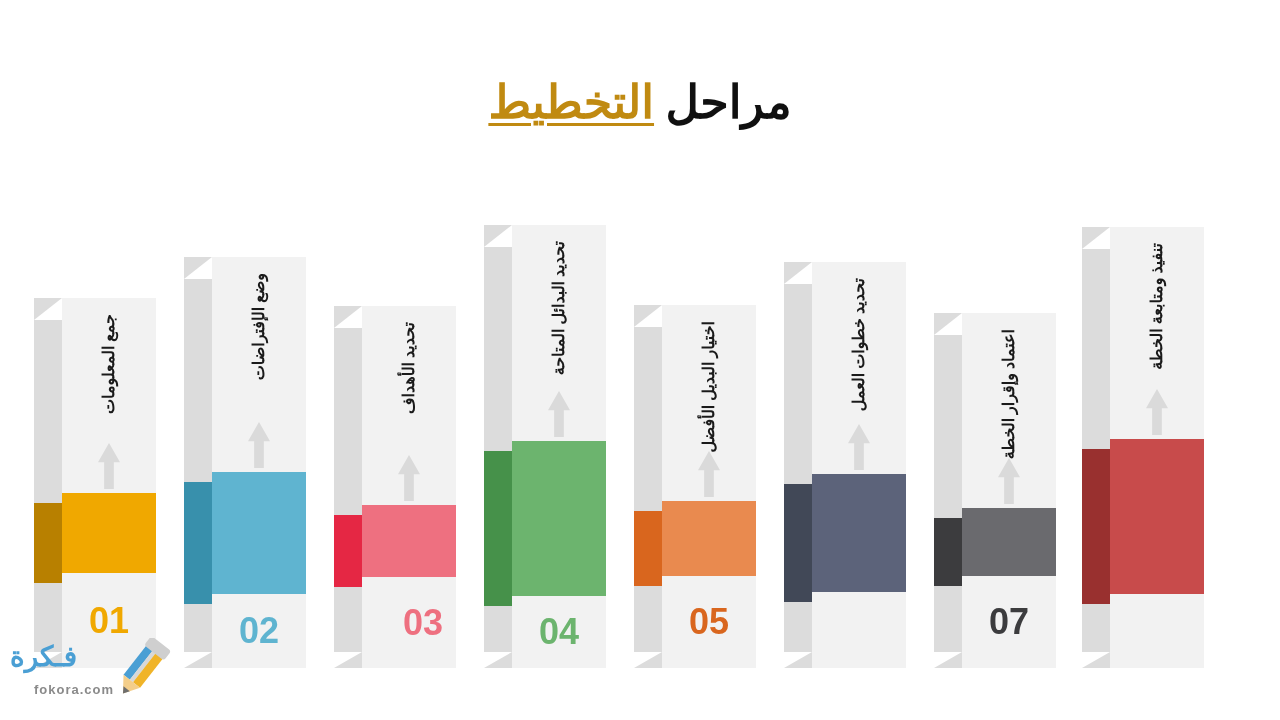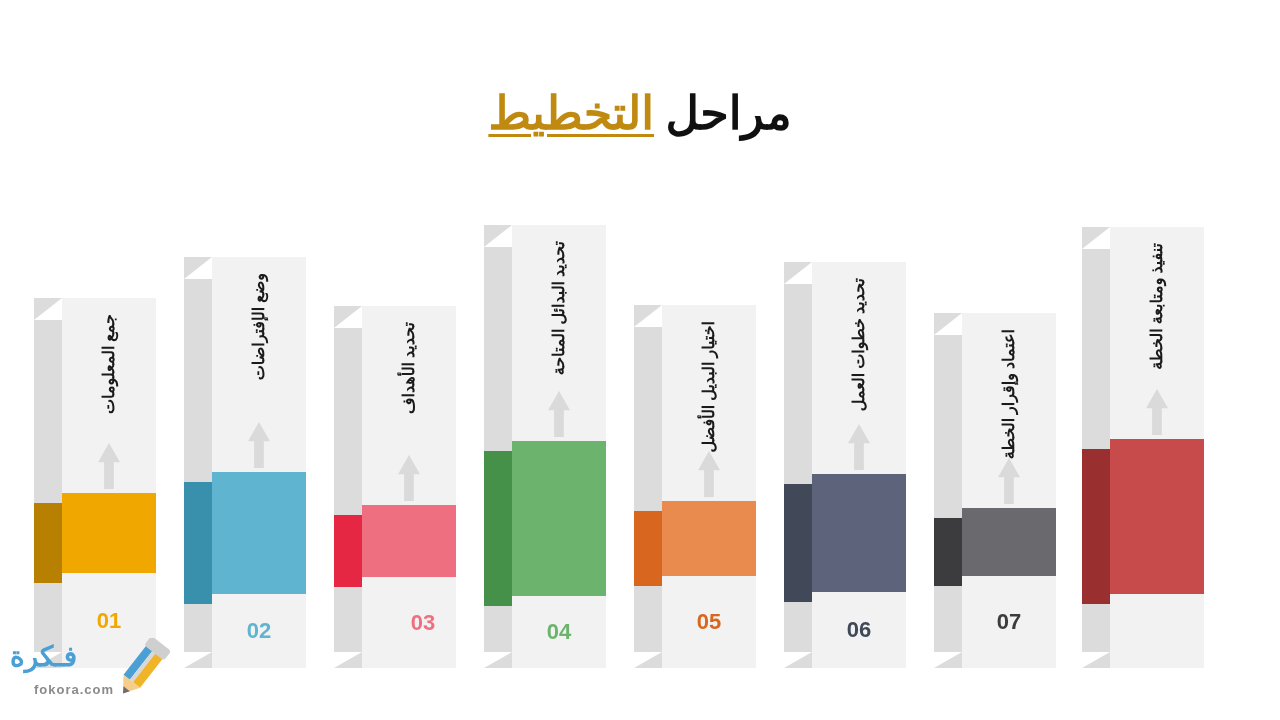--- a/index.html
+++ b/index.html
@@ -11,21 +11,21 @@
     height: 720px;
     background: #ffffff;
     font-family: "Liberation Sans", sans-serif;
     overflow: hidden;
     position: relative;
   }
 
   
   #title-bar {
     position: absolute;
-    top: 86px;
+    top: 75px;
     left: 0;
     width: 1280px;
     text-align: center;
     direction: rtl;
   }
   .title-text {
     font-family: "Liberation Serif", serif;
     font-size: 46px;
     font-weight: bold;
     letter-spacing: 0px;
@@ -150,21 +150,21 @@
   .col-number {
     position: absolute;
     left: 28px;
     right: 0;
     bottom: 0;
     display: flex;
     justify-content: center;
     align-items: center;
     font-family: "Liberation Sans", sans-serif;
     font-weight: bold;
-    font-size: 22px;
+    font-size: 36px;
     letter-spacing: 0px;
   }
 
   
   #watermark {
     position: absolute;
     left: 6px;
     bottom: 12px;
     width: 200px;
     height: 72px;
@@ -287,21 +287,20 @@
       <div class="band-side" style="top: 222px; height: 118px; background: rgb(65, 72, 87);"></div>
       <div class="band-front" style="top: 212px; height: 118px; background: rgb(92, 99, 122);"></div>
       <div class="col-side-top"></div>
       <div class="col-side-bot"></div>
       <div class="col-label" style="height: 196px; padding-top: 16px;">
         <span>تحديد خطوات العمل</span>
       </div>
       <div class="col-arrow" style="top: 160px; height: 50px;">
         <div class="arrow-shape"></div>
       </div>
-      <div class="col-number" style="height: 76px; color: rgb(65, 72, 87);">06</div>
     </div>
     <div class="col" style="left: 934px; top: 313px; width: 122px; height: 355px;">
       <div class="col-side"></div>
       <div class="col-front"></div>
       <div class="band-side" style="top: 205px; height: 68px; background: rgb(60, 60, 62);"></div>
       <div class="band-front" style="top: 195px; height: 68px; background: rgb(106, 106, 110);"></div>
       <div class="col-side-top"></div>
       <div class="col-side-bot"></div>
       <div class="col-label" style="height: 179px; padding-top: 16px;">
         <span>اعتماد وإقرار الخطة</span>

